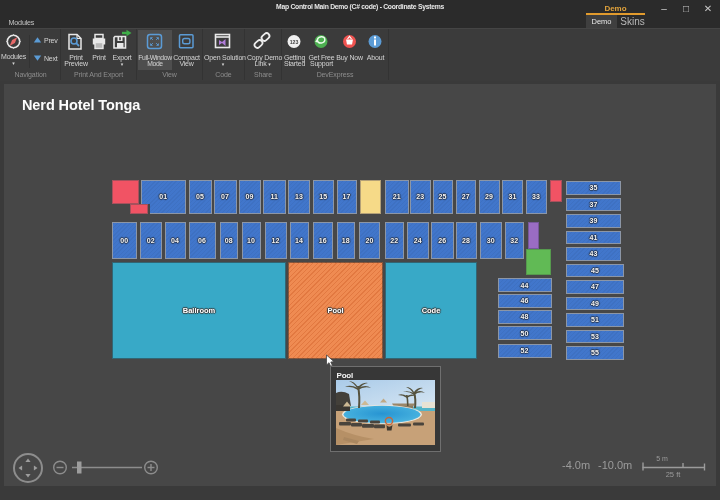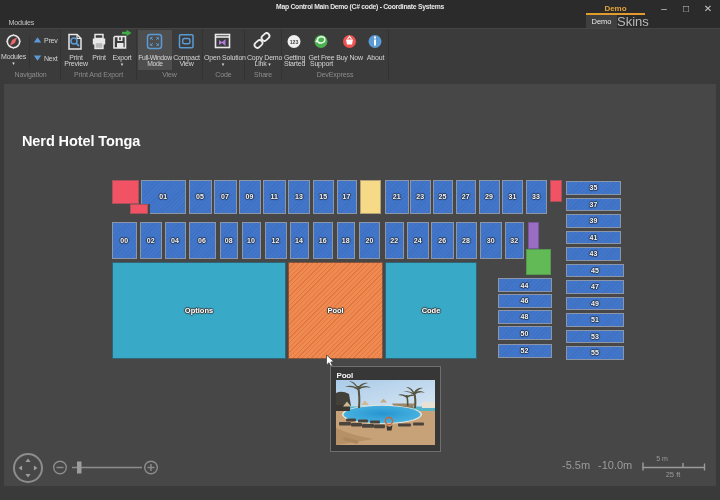--- a/index.html
+++ b/index.html
@@ -10,31 +10,31 @@
   #titlebar{left:0;top:0;width:720px;height:29px;background:#2b2b2b;}
   #apptitle{left:0;top:3px;width:720px;text-align:center;color:#e8e8e8;
             font-size:6.8px;font-weight:bold;letter-spacing:-0.28px;}
   #demotop{left:586px;top:3.5px;width:59px;text-align:center;color:#e2a33c;
            font-size:8px;font-weight:bold;}
   #demoline{left:586px;top:13px;width:59px;height:2px;background:#e29b2d;}
   .winbtn{top:3px;color:#c8c8c8;font-size:10px;width:14px;text-align:center;}
   #tabdemo{left:586px;top:15px;width:31px;height:14px;background:#3f3f3f;
            color:#e8e8e8;font-size:7.5px;text-align:center;line-height:14px;}
   #tabskins{left:617px;top:15px;width:31px;height:14px;color:#b8b8b8;
-            font-size:13px;text-align:center;line-height:14px;}
+            font-size:10px;text-align:center;line-height:14px;}
   #options{left:8.5px;top:18px;color:#c4c4c4;font-size:7.2px;letter-spacing:-0.2px;}
   
   #ribbon{left:0;top:29px;width:720px;height:52px;background:#3b3b3b;}
   .rsep{top:29px;width:1px;height:51px;background:#333333;}
   .rlabel{top:70.5px;color:#8d8d8d;font-size:7px;text-align:center;letter-spacing:-0.1px;}
   .rtext{color:#d4d4d4;font-size:7px;text-align:center;line-height:6px;letter-spacing:-0.2px;white-space:nowrap;}
   #fwbtn{left:138px;top:30px;width:34px;height:40px;background:#4e4e4e;}
   
   #map{left:4px;top:84px;width:712px;height:402px;background:#474747;}
-  #maptitle{left:22px;top:97px;color:#fdfdfd;font-size:14.5px;font-weight:bold;letter-spacing:-0.1px;margin-top:36px;}
+  #maptitle{left:22px;top:97px;color:#fdfdfd;font-size:14.5px;font-weight:bold;letter-spacing:-0.1px;}
   .room{background:#4176cb;border:1px solid #8c96a6;box-sizing:border-box;
         color:#f2f2f2;font-size:7px;font-weight:bold;display:flex;
         align-items:center;justify-content:center;
         text-shadow:0 1px 1px #27354d,0 -1px 1px #27354d,1px 0 1px #27354d,-1px 0 1px #27354d;
         background-image:repeating-linear-gradient(135deg,rgba(0,0,0,0.045) 0px,rgba(0,0,0,0.045) 1px,transparent 1px,transparent 3px);}
   .area{box-sizing:border-box;border:1px solid rgba(45,45,45,0.55);color:#ffffff;font-size:7.5px;font-weight:bold;
         display:flex;align-items:center;justify-content:center;
         text-shadow:0 1px 1px #3c3c3c,0 -1px 1px #3c3c3c,1px 0 1px #3c3c3c,-1px 0 1px #3c3c3c;}
   
   #tip{left:330px;top:366px;width:111px;height:86px;background:#373737;
@@ -199,21 +199,21 @@
 <div class="abs room" style="left:336.5px;top:221.5px;width:18.5px;height:37.5px;">18</div>
 <div class="abs room" style="left:359px;top:221.5px;width:21px;height:37.5px;">20</div>
 <div class="abs room" style="left:384.5px;top:221.5px;width:19.5px;height:37.5px;">22</div>
 <div class="abs room" style="left:406.5px;top:221.5px;width:22.5px;height:37.5px;">24</div>
 <div class="abs room" style="left:431px;top:221.5px;width:22.5px;height:37.5px;">26</div>
 <div class="abs room" style="left:455.5px;top:221.5px;width:21px;height:37.5px;">28</div>
 <div class="abs room" style="left:480px;top:221.5px;width:21.5px;height:37.5px;">30</div>
 <div class="abs room" style="left:504.5px;top:221.5px;width:19.5px;height:37.5px;">32</div>
 <div class="abs" style="left:527.5px;top:222px;width:11.5px;height:27px;background:#9a6cc3;border:1px solid #77589a;box-sizing:border-box;"></div>
 <div class="abs" style="left:525.5px;top:249px;width:25px;height:25.5px;background:#61ba55;border:1px solid #569a4e;box-sizing:border-box;"></div>
-<div class="abs area" style="left:112px;top:261.5px;width:174px;height:97px;background:#38a9c7;">Options</div>
+<div class="abs area" style="left:112px;top:261.5px;width:174px;height:97px;background:#38a9c7;">Ballroom</div>
 <div class="abs area" style="left:288px;top:261.5px;width:95px;height:97px;background:#ef8b52;background-image:repeating-linear-gradient(135deg,rgba(215,105,50,0.55) 0px,rgba(215,105,50,0.55) 1.1px,transparent 1.1px,transparent 3.3px);">Pool</div>
 <div class="abs area" style="left:385px;top:261.5px;width:92px;height:97px;background:#38a9c7;">Code</div>
 <div class="abs room" style="left:497.5px;top:278px;width:54px;height:14px;">44</div>
 <div class="abs room" style="left:497.5px;top:293.5px;width:54px;height:14px;">46</div>
 <div class="abs room" style="left:497.5px;top:309.5px;width:54px;height:14px;">48</div>
 <div class="abs room" style="left:497.5px;top:326px;width:54px;height:14px;">50</div>
 <div class="abs room" style="left:497.5px;top:343.5px;width:54px;height:14px;">52</div>
 <div class="abs room" style="left:566px;top:181px;width:55px;height:13.5px;">35</div>
 <div class="abs room" style="left:566px;top:197.5px;width:55px;height:13.5px;">37</div>
 <div class="abs room" style="left:566px;top:214px;width:55px;height:13.5px;">39</div>
@@ -306,21 +306,21 @@
   </g>
   <g fill="#9d9d9d">
     <path d="M28 10.5 l2.6 3.6 h-5.2 Z"></path>
     <path d="M28 29.5 l2.6 -3.6 h-5.2 Z"></path>
     <path d="M18.5 20 l3.6 -2.6 v5.2 Z"></path>
     <path d="M37.5 20 l-3.6 -2.6 v5.2 Z"></path>
   </g>
   <rect x="77" y="13.5" width="4.5" height="12" fill="#9d9d9d"></rect>
 </svg>
 
-<div class="abs coordtxt" style="left:562px;">-5.5m</div>
+<div class="abs coordtxt" style="left:562px;">-4.0m</div>
 <div class="abs coordtxt" style="left:598px;">-10.0m</div>
 
 <svg class="abs" width="80" height="40" viewBox="0 0 80 40" style="left:638px;top:448px;" xmlns="http://www.w3.org/2000/svg">
   <g stroke="#9b9b9b" fill="none" stroke-width="1.4">
     <line x1="4.5" y1="19.5" x2="67" y2="19.5"></line>
     <line x1="5" y1="14.5" x2="5" y2="22.5"></line>
     <line x1="45" y1="15" x2="45" y2="19.5"></line>
     <line x1="66.5" y1="15.5" x2="66.5" y2="22.5"></line>
   </g>
   <text x="24" y="13" font-size="7" fill="#9b9b9b" text-anchor="middle" font-family="Liberation Sans,sans-serif">5 m</text>

